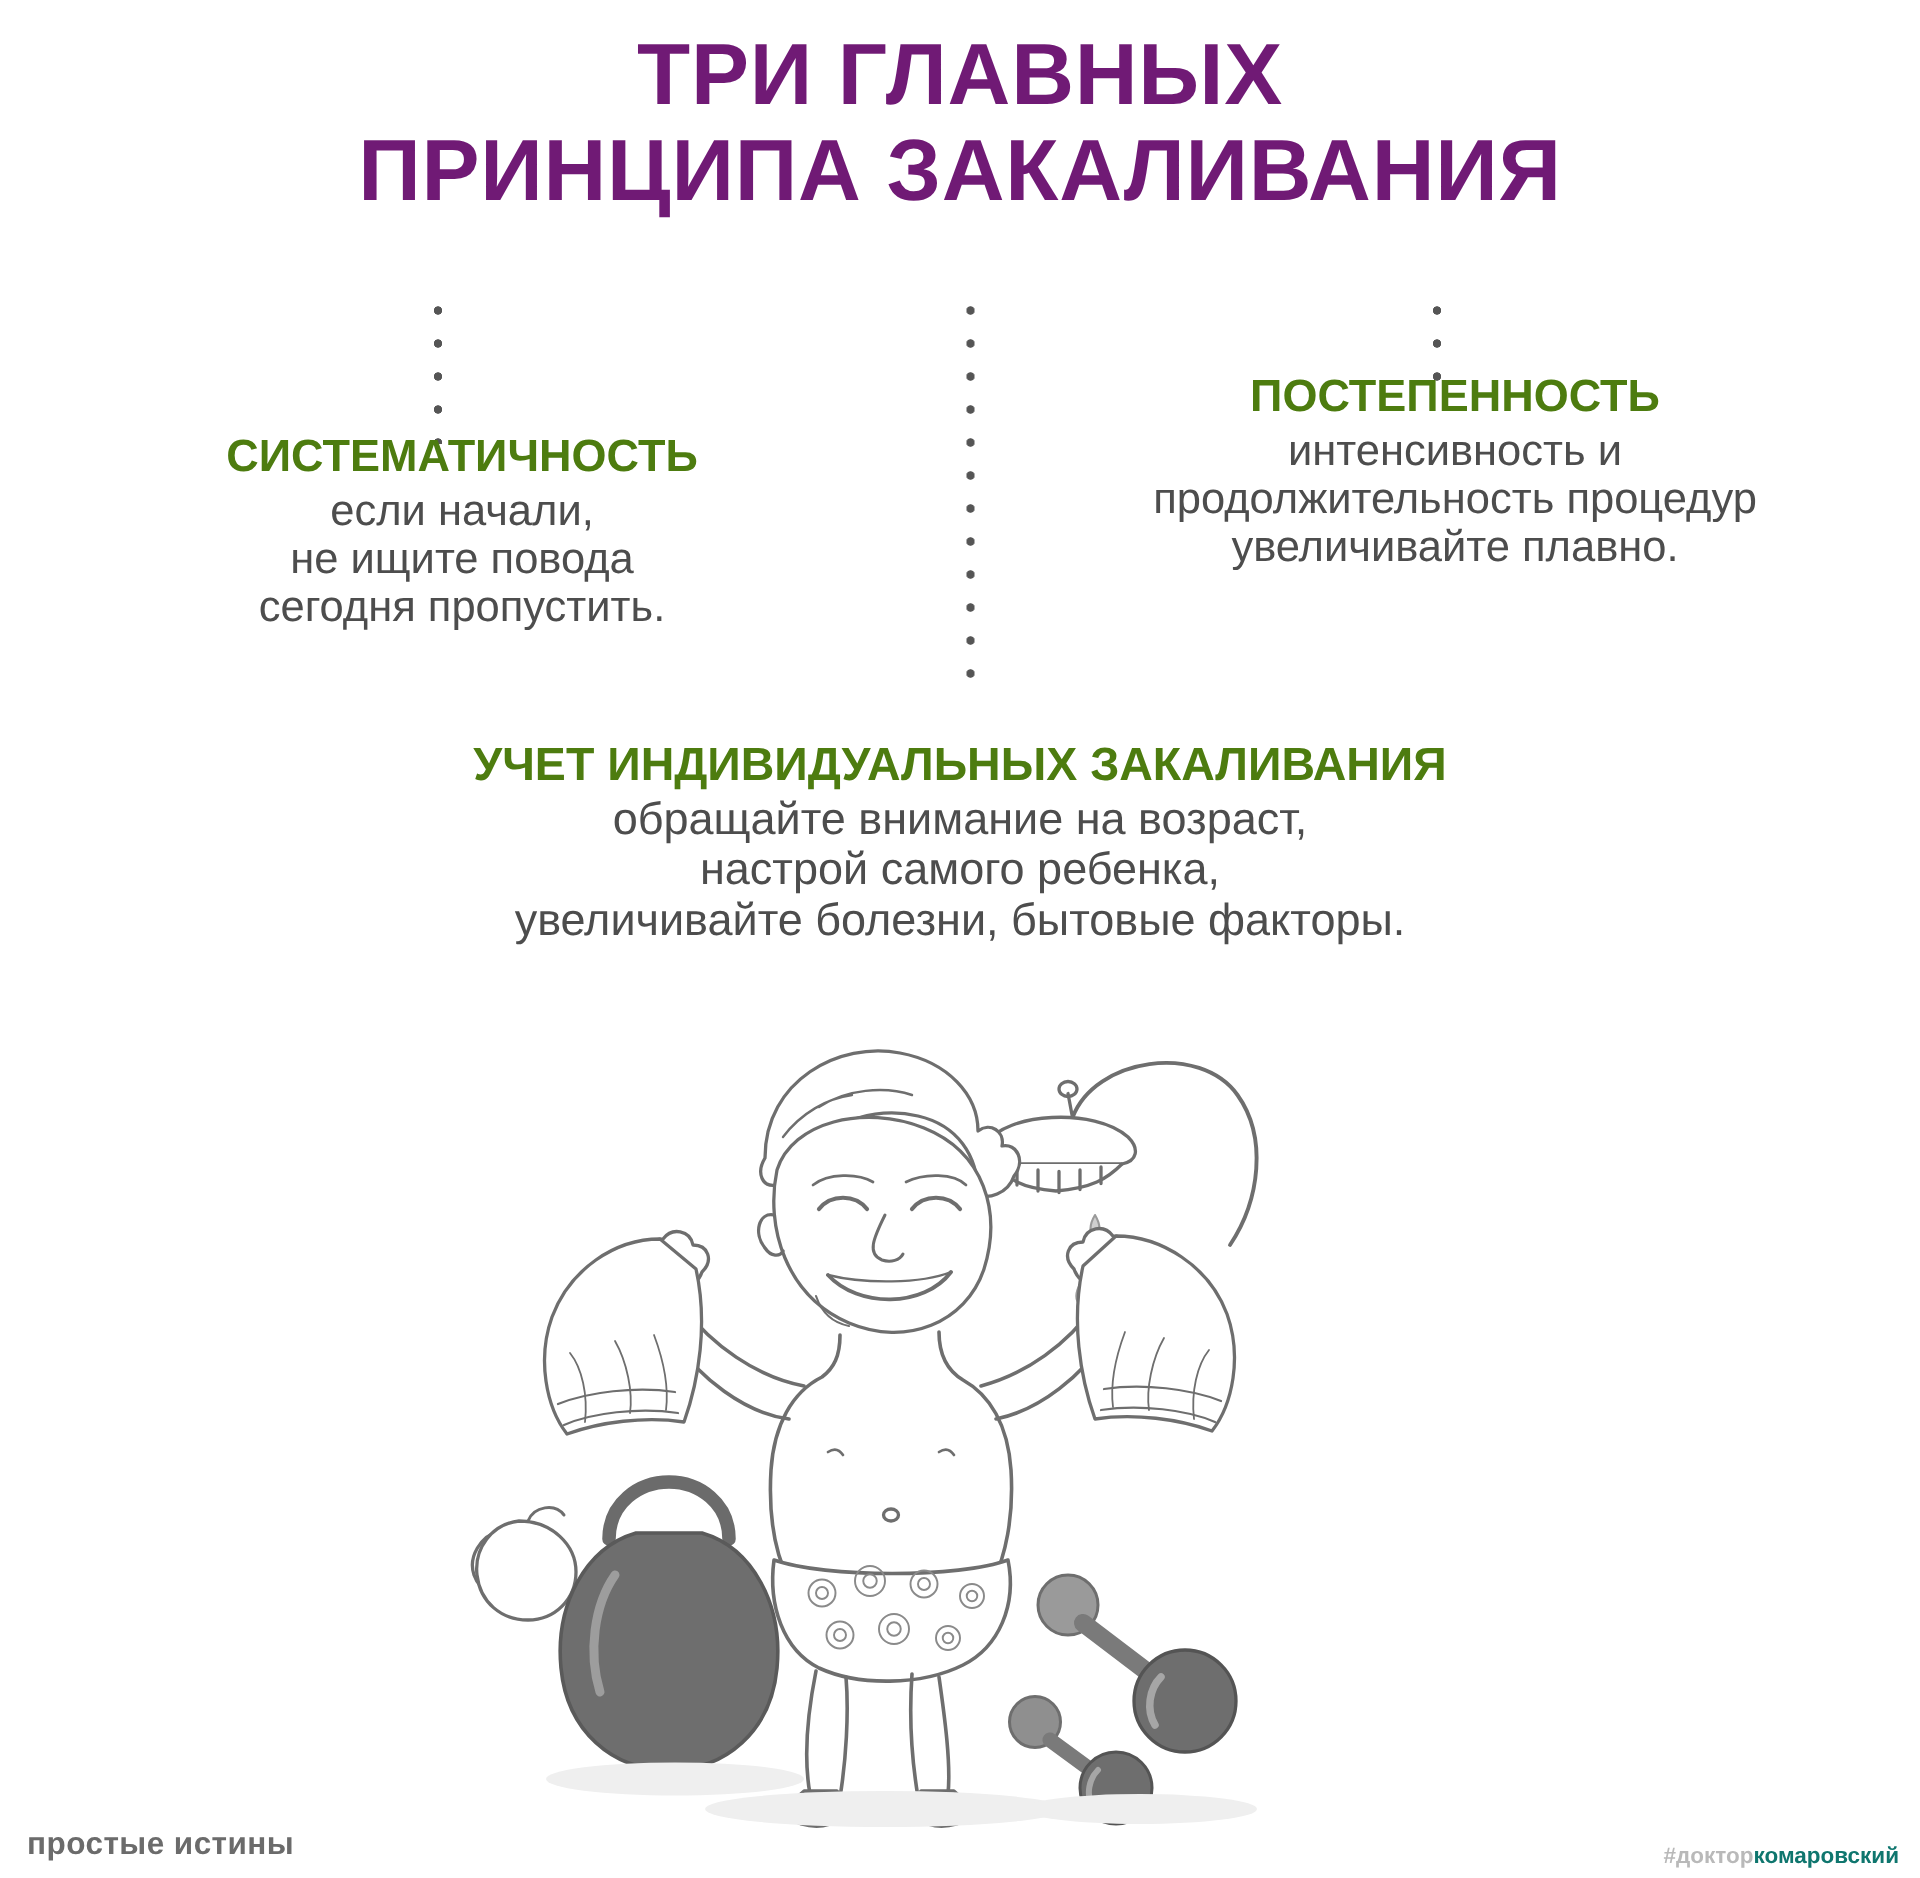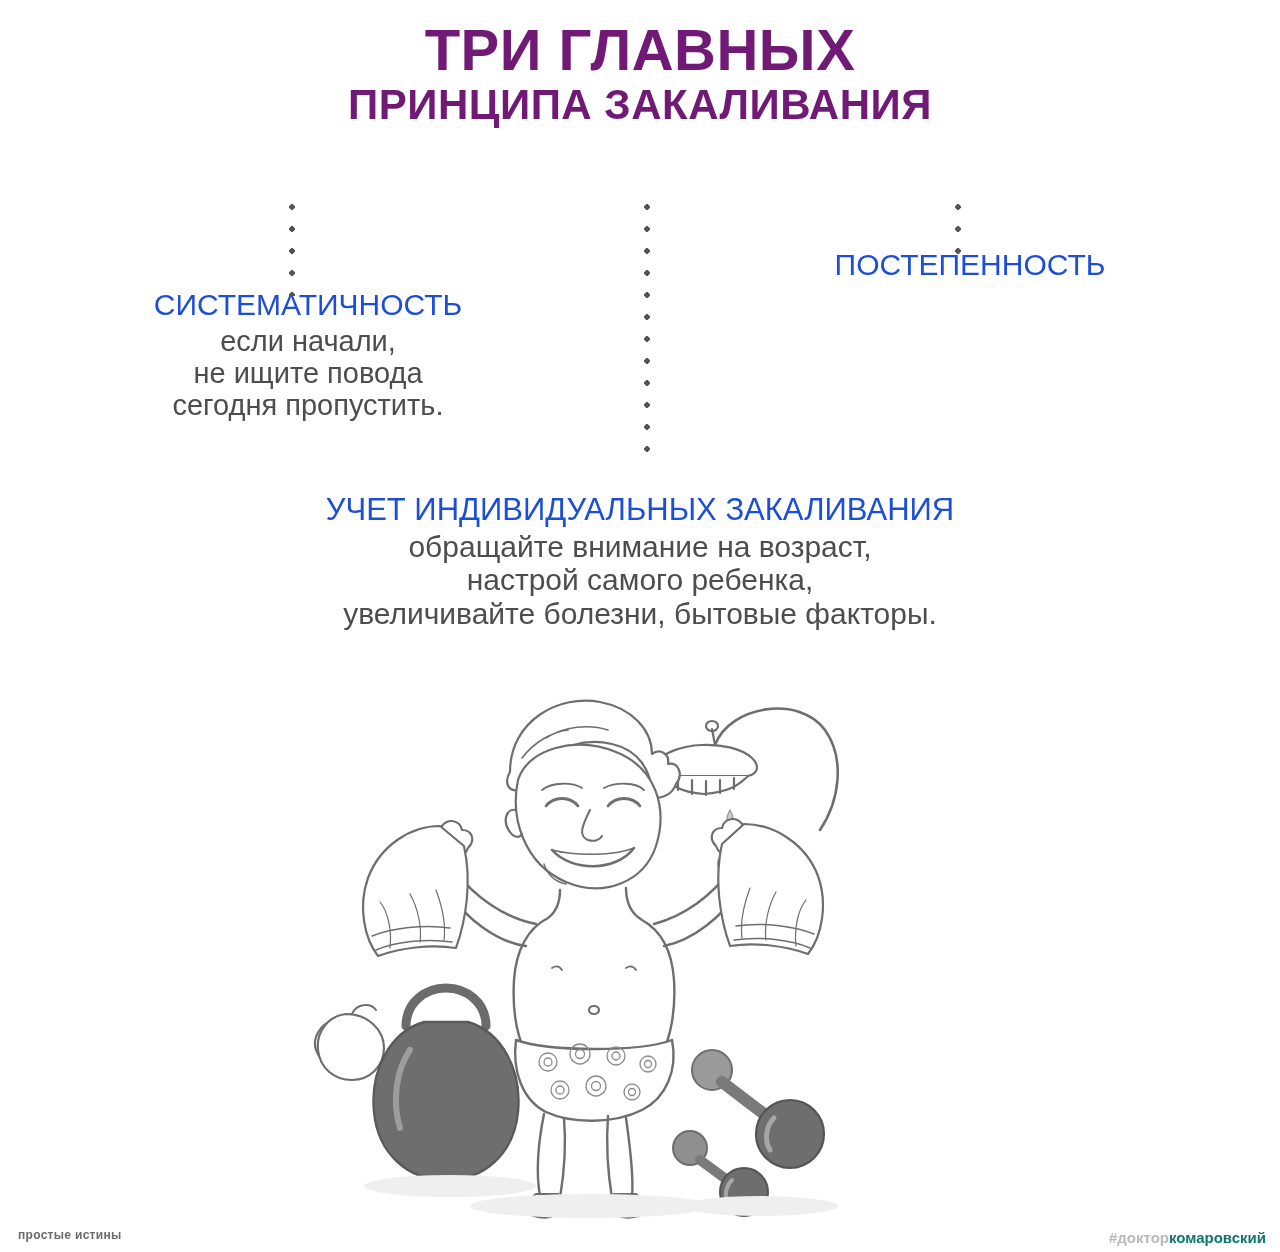--- a/index.html
+++ b/index.html
@@ -23,39 +23,39 @@
     left: 0;
     width: 1280px;
     text-align: center;
     color: #701a75;
     font-weight: bold;
     font-size: 58px;
     line-height: 1.1;
     letter-spacing: 0.5px;
   }
   .title .line1 { display: block; }
-  .title .line2 { display: block; font-size: 42px; }
+  .title .line2 { display: block; font-size: 58px; }
 
   
   .dots {
     position: absolute;
     width: 8px;
     background-image: radial-gradient(circle, #555 2.6px, rgba(0,0,0,0) 3px);
     background-size: 8px 22px;
     background-repeat: repeat-y;
   }
   #dots-left   { left: 288px; top: 196px; height: 100px; }
   #dots-mid    { left: 643px; top: 196px; height: 272px; }
   #dots-right  { left: 954px; top: 196px; height: 58px; }
 
   
   .principle { position: absolute; }
   .principle .heading {
-    color: #1d4ed8;
-    font-weight: normal;
+    color: #4d7c0f;
+    font-weight: bold;
     font-size: 30px;
     line-height: 1.15;
     margin: 0 0 2px 0;
   }
   .principle .body {
     color: #4d4d4d;
     font-size: 29px;
     line-height: 1.12;
     margin: 0;
   }
@@ -77,21 +77,21 @@
     width: 760px;
     height: 570px;
   }
   #illustration svg { display: block; width: 100%; height: 100%; }
 
   
   .footer-left {
     position: absolute;
     left: 18px;
     bottom: 10px;
-    font-size: 12px;
+    font-size: 21px;
     font-weight: bold;
     color: #6b6b6b;
     letter-spacing: 0.3px;
   }
   .footer-right {
     position: absolute;
     right: 14px;
     bottom: 6px;
     font-size: 15px;
     font-weight: bold;
@@ -113,20 +113,23 @@
 
 <div class="principle" id="principle-1">
   <div class="heading">СИСТЕМАТИЧНОСТЬ</div>
   <div class="body" style="white-space: pre-line;">если начали,
 не ищите повода
 сегодня пропустить.</div>
 </div>
 
 <div class="principle" id="principle-2">
   <div class="heading">ПОСТЕПЕННОСТЬ</div>
+  <div class="body" style="white-space: pre-line;">интенсивность и
+продолжительность процедур
+увеличивайте плавно.</div>
 </div>
 
 <div class="principle" id="principle-3">
   <div class="heading">УЧЕТ ИНДИВИДУАЛЬНЫХ ЗАКАЛИВАНИЯ</div>
   <div class="body" style="white-space: pre-line;">обращайте внимание на возраст,
 настрой самого ребенка,
 увеличивайте болезни, бытовые факторы.</div>
 </div>
 
 <div id="illustration">

